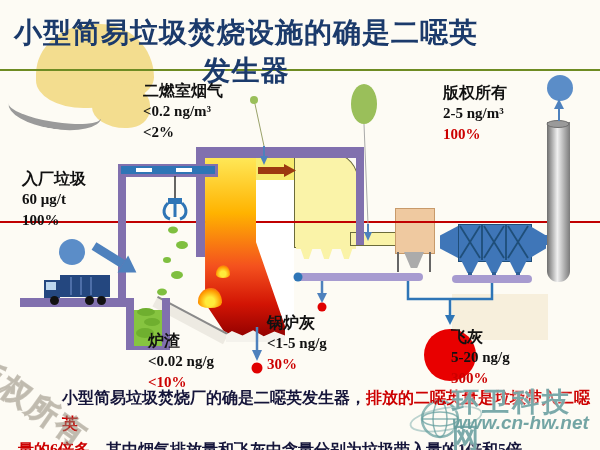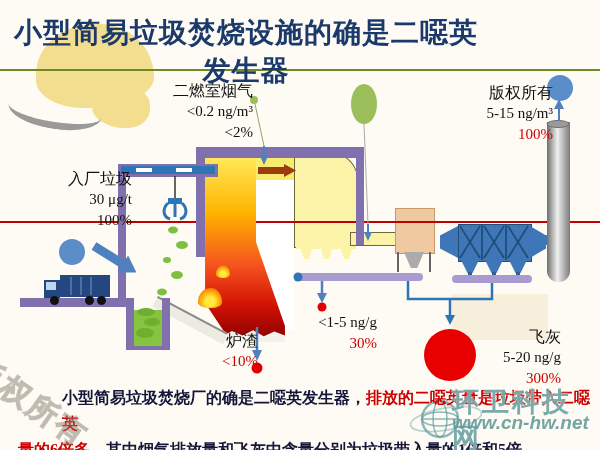--- a/index.html
+++ b/index.html
@@ -10,21 +10,21 @@
   .head-blob{left:36px;top:24px;width:118px;height:84px;background:#F3DD8F;z-index:0;
              border-radius:52% 48% 58% 42% / 62% 66% 38% 34%;}
   .head-shoulder{left:92px;top:84px;width:58px;height:44px;background:#F3DD8F;z-index:0;
              border-radius:45% 55% 40% 60% / 55% 50% 45% 50%;}
   .gray-swoosh{left:8px;top:92px;width:94px;height:30px;z-index:0;border-radius:50%;
              border-bottom:7px solid #9a9a9a;transform:rotate(9deg);}
   .title{left:0;top:14px;width:492px;text-align:center;font-size:28px;font-weight:bold;
          letter-spacing:1px;color:#1B3A6B;z-index:10;}
   .green-rule{left:0;top:69px;width:600px;height:2px;background:#6E8B22;z-index:2;}
   
-  .lbl{z-index:10;text-align:right;font-weight:normal;color:#111;line-height:21px;}
+  .lbl{z-index:10;text-align:left;font-weight:bold;color:#111;line-height:21px;}
   .lbl .zh{font-size:16px;}
   .lbl .val{font-size:15px;}
   .lbl .pct{font-size:15px;}
   .red{color:#CC0000;}
   
   .red-line{left:0;top:221px;width:600px;height:2px;background:#C00000;z-index:1;}
   
   .casing{background:#8170AE;z-index:2;}
   .chamber{left:200px;top:156px;width:90px;height:190px;z-index:2;
     background:linear-gradient(#FFE95A,#FFB300 30%,#F4511E 58%,#D21404 78%,#8F0000 96%);
@@ -244,38 +244,40 @@
       <circle cx="440" cy="419" r="18" stroke-width="2.5"></circle>
       <ellipse cx="440" cy="419" rx="18" ry="7" stroke-width="1.5"></ellipse>
       <ellipse cx="440" cy="419" rx="7" ry="18" stroke-width="1.5"></ellipse>
       <line x1="422" y1="419" x2="458" y2="419" stroke-width="1.5"></line>
       <ellipse cx="446" cy="419" rx="36" ry="11" stroke-width="1.8" opacity="0.6" transform="rotate(-10 446 419)"></ellipse>
     </g>
   </svg>
 
   <div class="abs lbl" style="left:22px;top:168px;width:110px;">
     <div class="zh">入厂垃圾</div>
-    <div class="val">30 μg/t</div>
+    <div class="val">60 μg/t</div>
     <div class="pct">100%</div>
   </div>
   <div class="abs lbl" style="left:143px;top:80px;width:110px;">
     <div class="zh">二燃室烟气</div>
     <div class="val">&lt;0.2 ng/m³</div>
     <div class="pct">&lt;2%</div>
   </div>
   <div class="abs lbl" style="left:443px;top:82px;width:110px;">
     <div class="zh">版权所有</div>
-    <div class="val">5-15 ng/m³</div>
+    <div class="val">2-5 ng/m³</div>
     <div class="pct red">100%</div>
   </div>
   <div class="abs lbl" style="left:148px;top:330px;width:110px;">
     <div class="zh">炉渣</div>
+    <div class="val">&lt;0.02 ng/g</div>
     <div class="pct red">&lt;10%</div>
   </div>
   <div class="abs lbl" style="left:267px;top:312px;width:110px;">
+    <div class="zh">锅炉灰</div>
     <div class="val">&lt;1-5 ng/g</div>
     <div class="pct red">30%</div>
   </div>
   <div class="abs lbl" style="left:451px;top:326px;width:110px;">
     <div class="zh">飞灰</div>
     <div class="val">5-20 ng/g</div>
     <div class="pct red">300%</div>
   </div>
 
   <div class="abs footer">

